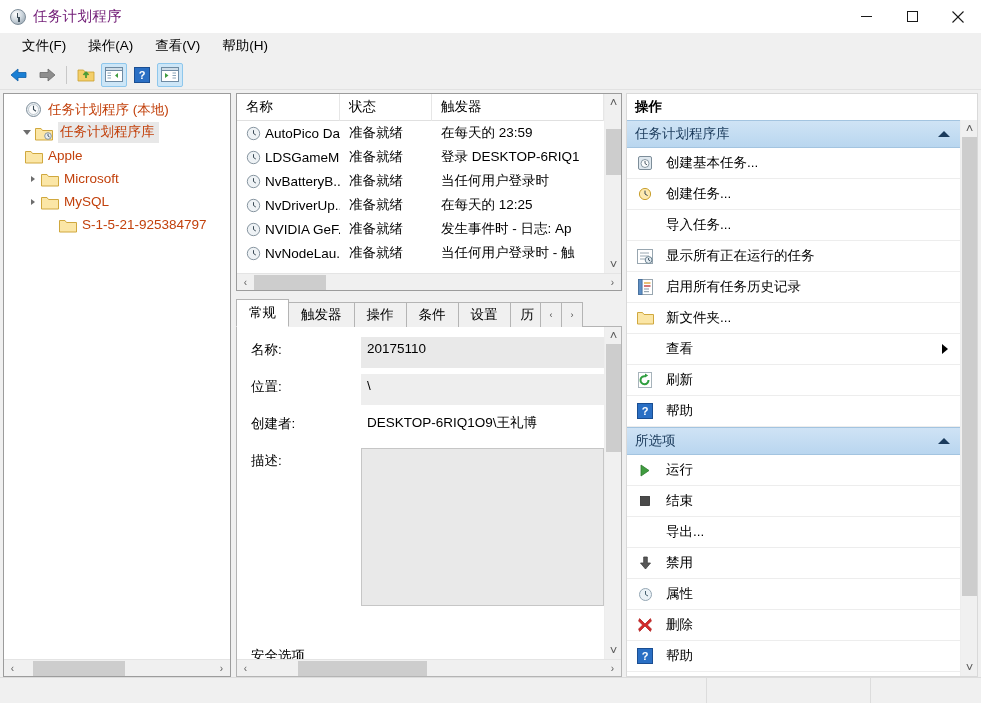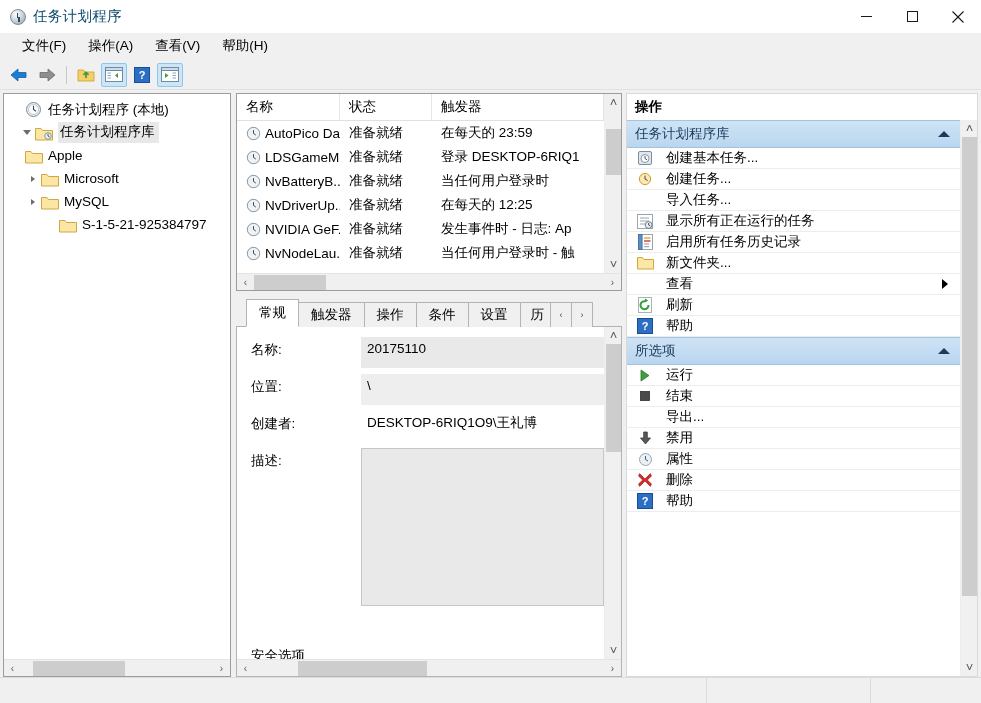--- a/index.html
+++ b/index.html
@@ -41,21 +41,21 @@
   .title-icon::after {
     content: "";
     position: absolute;
     left: 6px; top: 3px;
     width: 1px; height: 5px;
     background: #3a4a55;
     box-shadow: 1px 4px 0 0 #3a4a55, 2px 4px 0 0 #3a4a55;
   }
   .title-text {
     font-size: 14.5px;
-    color: #0c4a6e;
+    color: #701a75;
     letter-spacing: 0.3px;
     flex: 1 1 auto;
   }
   .win-buttons { display: flex; height: 33px; flex: 0 0 auto; }
   .win-btn {
     width: 46px; height: 33px;
     display: flex; align-items: center; justify-content: center;
     color: #1a1a1a;
   }
   .win-btn svg { display: block; }
@@ -161,21 +161,21 @@
   .folder {
     width: 17px; height: 14px;
     flex: 0 0 auto;
     margin-right: 6px;
     position: relative;
   }
   .folder svg { display:block; }
   .clock-ic {
     width: 17px; height: 17px; margin-right: 6px; flex: 0 0 auto;
   }
-  .tree-label { color: #000000; }
+  .tree-label { color: #c2410c; }
 
   
   .hscroll {
     height: 17px;
     background: #f0f0f0;
     border-top: 1px solid #e4e4e4;
     display: flex;
     align-items: center;
     flex: 0 0 auto;
     position: relative;
@@ -289,21 +289,20 @@
     margin-right: -1px;
     font-size: 13.5px;
     white-space: nowrap;
   }
   .tab.active {
     background: #ffffff;
     height: 28px;
     border-bottom: 1px solid #ffffff;
     position: relative;
     z-index: 3;
-    margin-left: 10px;
   }
   .tab.clipped { padding: 0 6px 0 10px; overflow: hidden; }
   .tabnav {
     width: 22px; height: 25px;
     border: 1px solid #b4b4b4;
     border-bottom: none;
     background: #f0f0f0;
     display: flex; align-items: center; justify-content: center;
     margin-right: -1px;
     font-size: 9px;
@@ -417,21 +416,21 @@
     color: #1b3b5c;
   }
   .group-head .gh-label { flex: 1 1 auto; }
   .gh-caret {
     width: 0; height: 0;
     border-left: 6px solid transparent;
     border-right: 6px solid transparent;
     border-bottom: 6px solid #1b3b5c;
   }
   .act-row {
-    height: 21px;
+    height: 31px;
     display: flex;
     align-items: center;
     border-bottom: 1px solid #ededed;
     padding-left: 8px;
     font-size: 13.5px;
   }
   .act-ic {
     width: 20px; height: 18px;
     flex: 0 0 auto;
     display: flex; align-items: center; justify-content: center;

